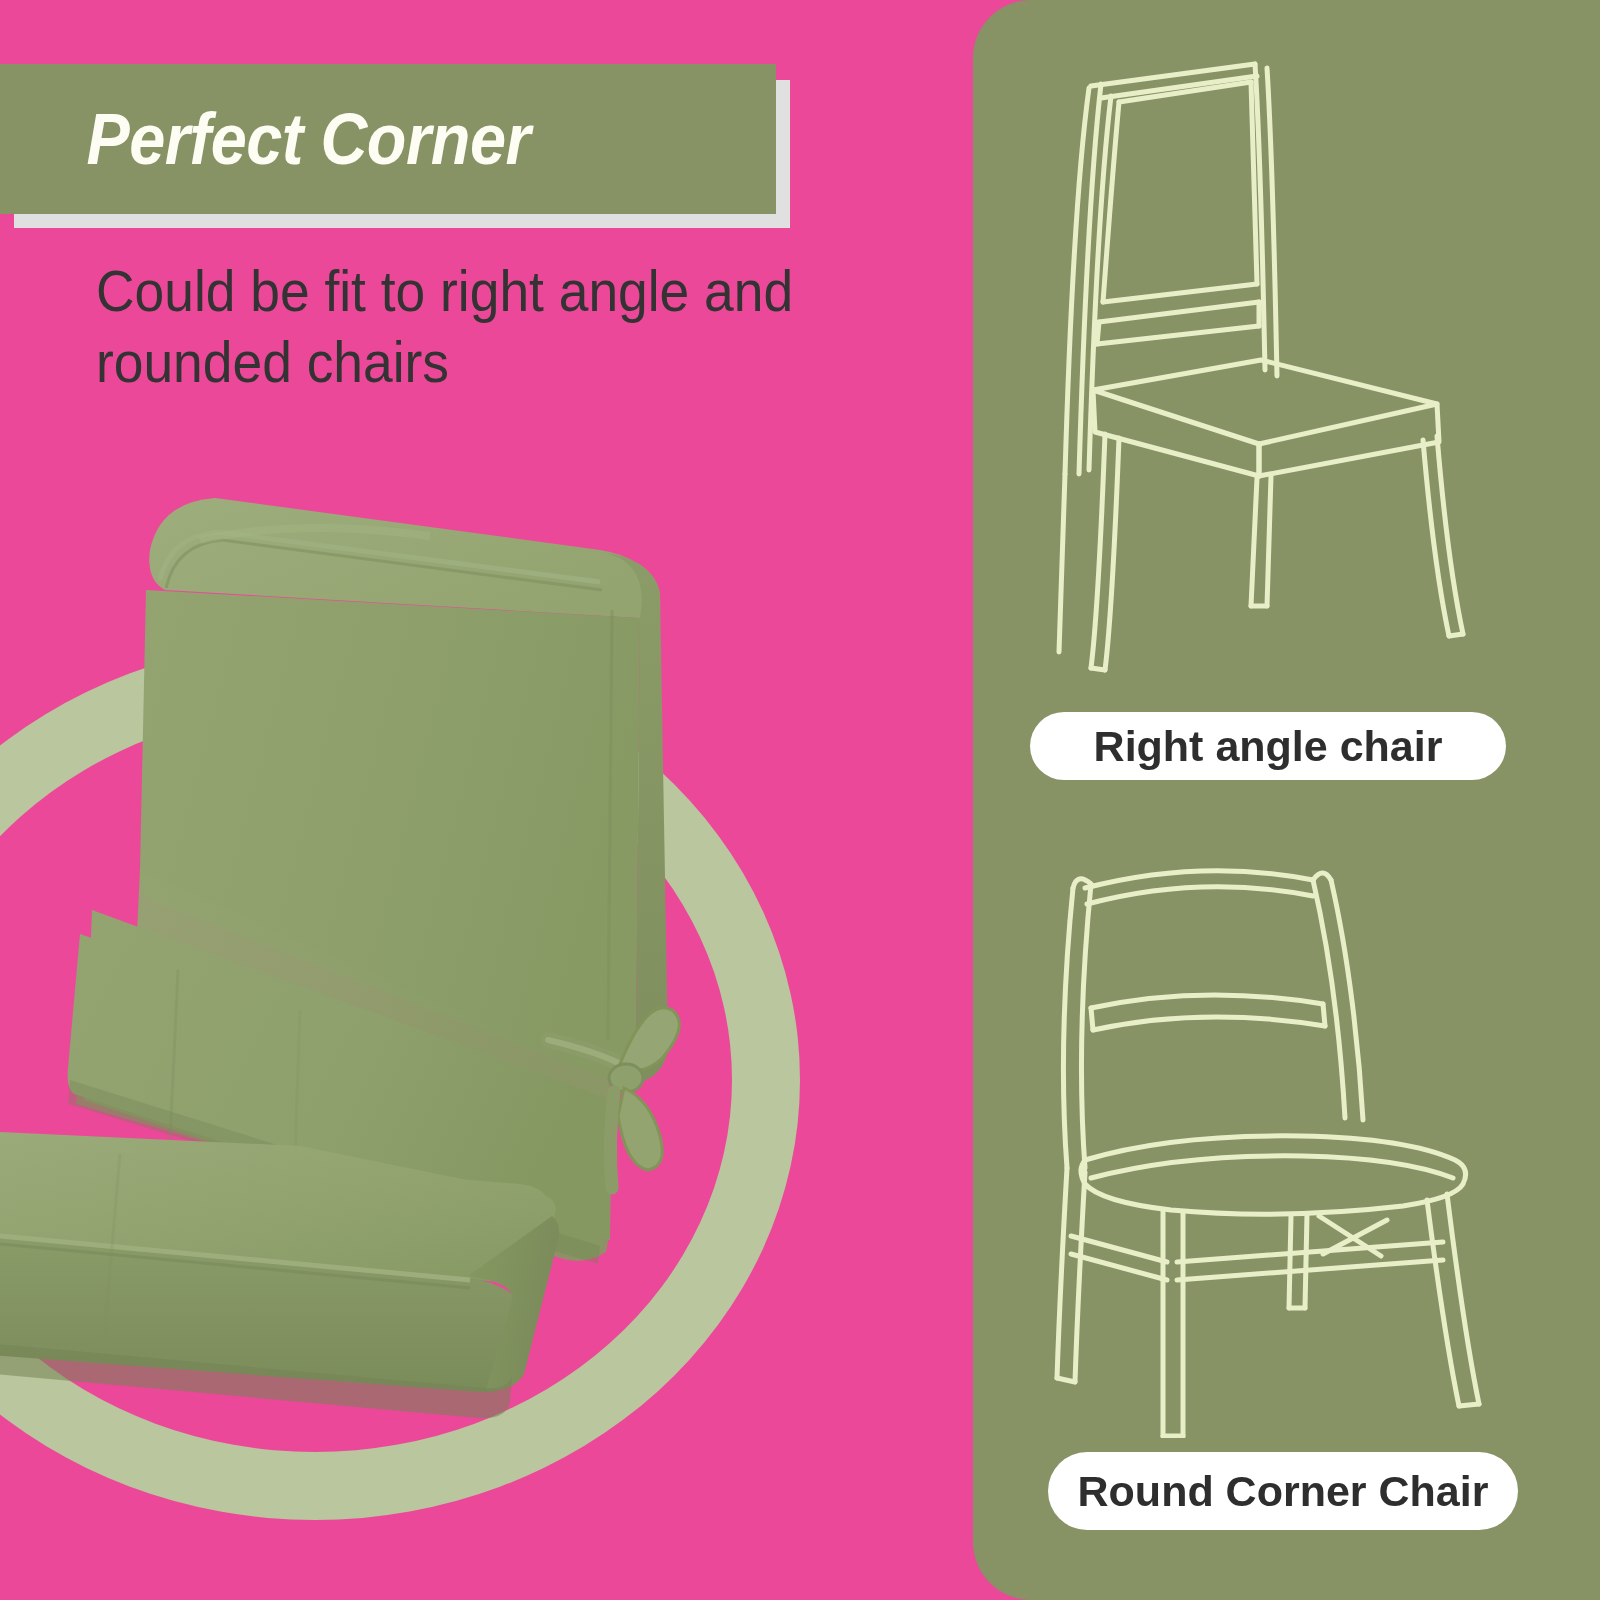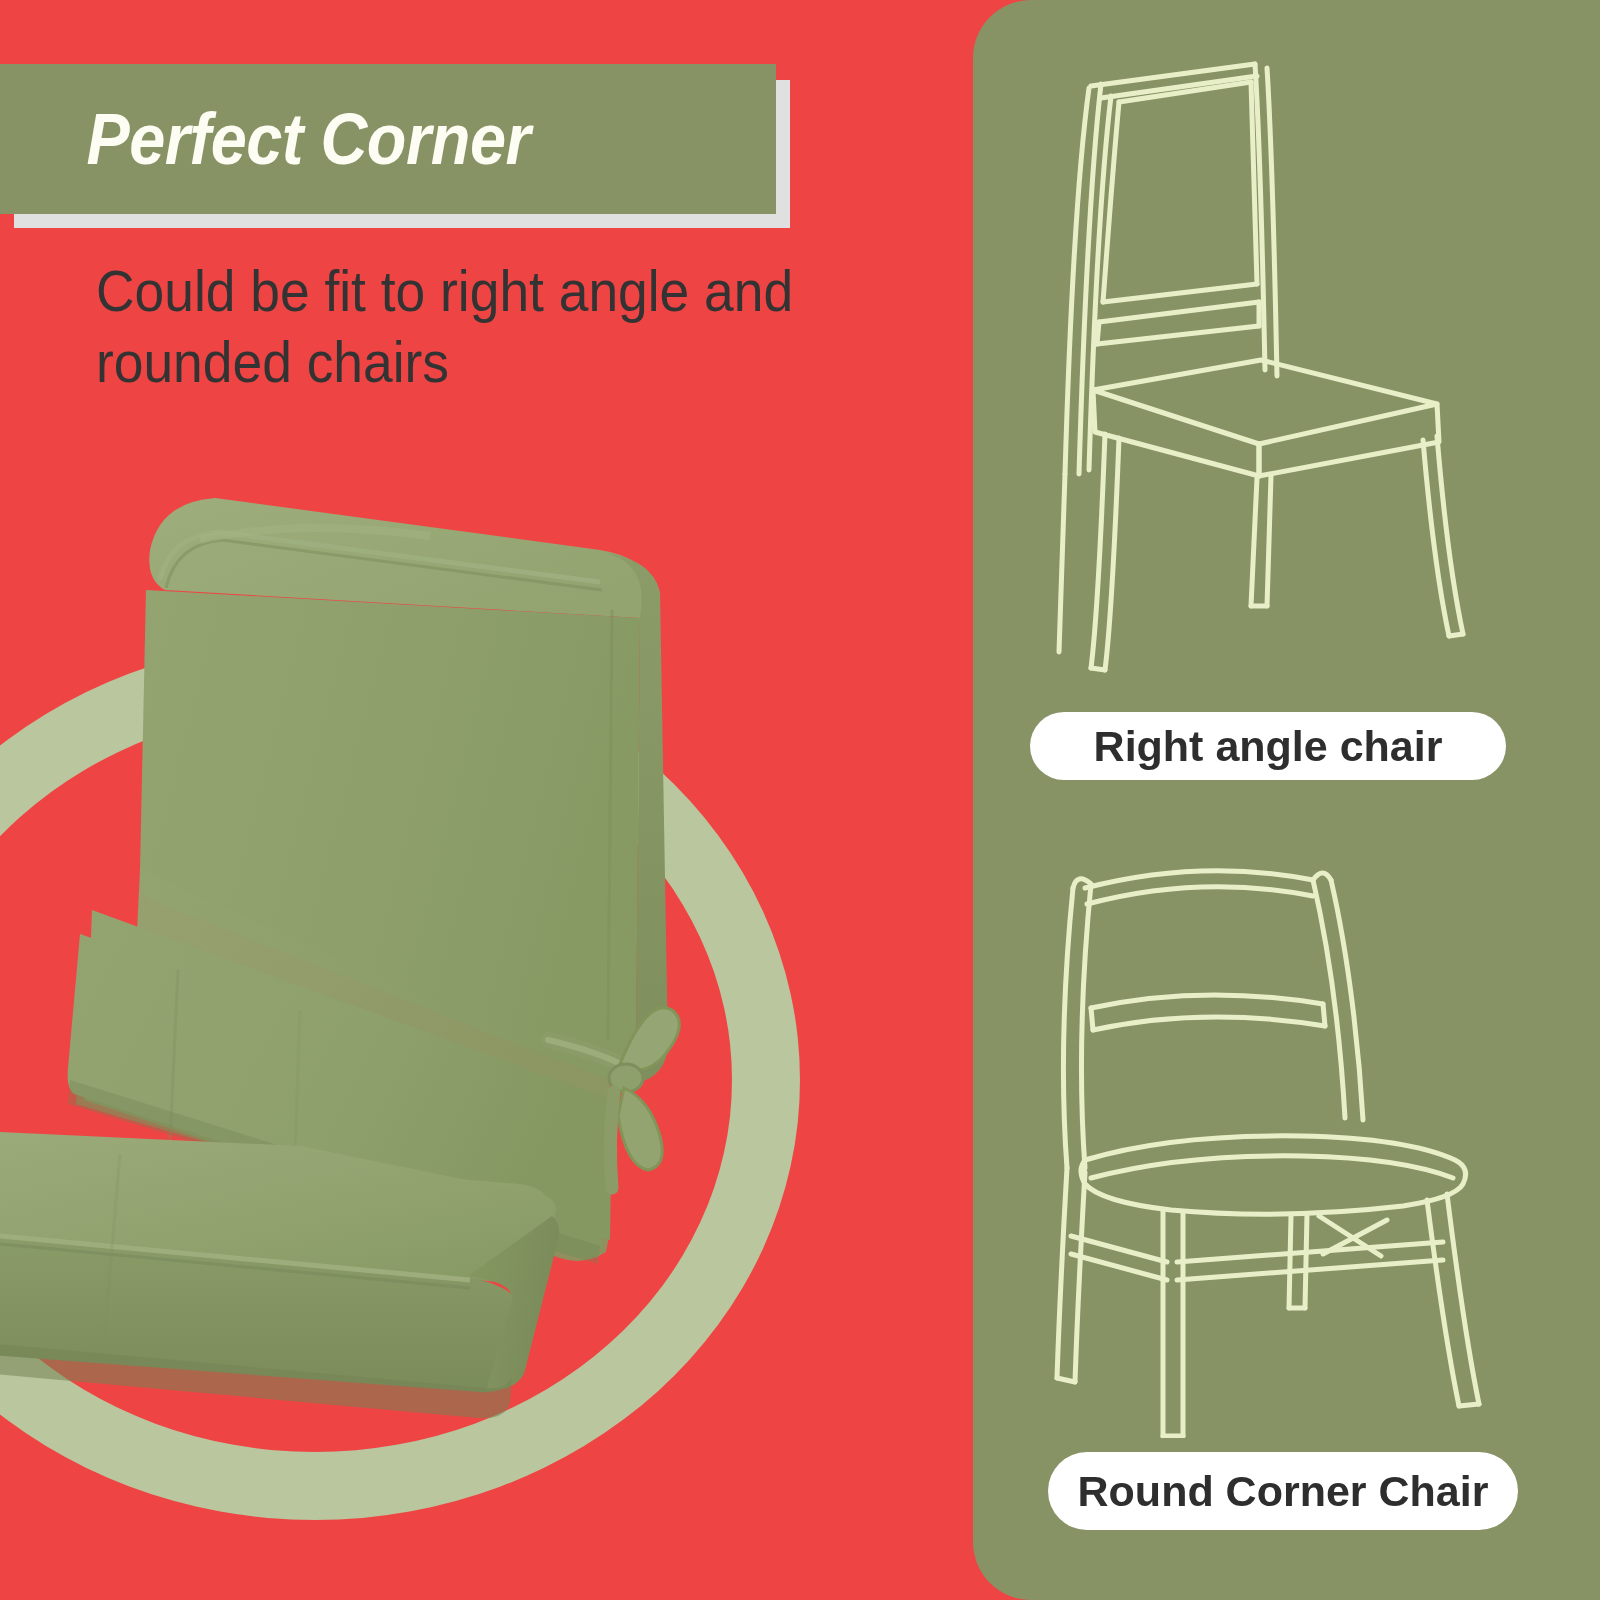--- a/index.html
+++ b/index.html
@@ -3,21 +3,21 @@
 <meta charset="utf-8">
 <style>
   * { margin:0; padding:0; box-sizing:border-box; }
   html,body { width:1600px; height:1600px; }
   body {
     font-family:"Liberation Sans", sans-serif;
     background:#ffffff;
     position:relative;
     overflow:hidden;
   }
-  #stage { position:absolute; inset:0; width:1420px; height:1600px; background:#ef4444; }
+  #stage { position:absolute; inset:0; width:1420px; height:1600px; background:#ec4899; }
 
   
   .ring {
     position:absolute;
     left:-170px; top:640px;
     width:970px; height:880px;
     border-radius:50%;
     border:68px solid #b9c69e;
     box-sizing:border-box;
   }

